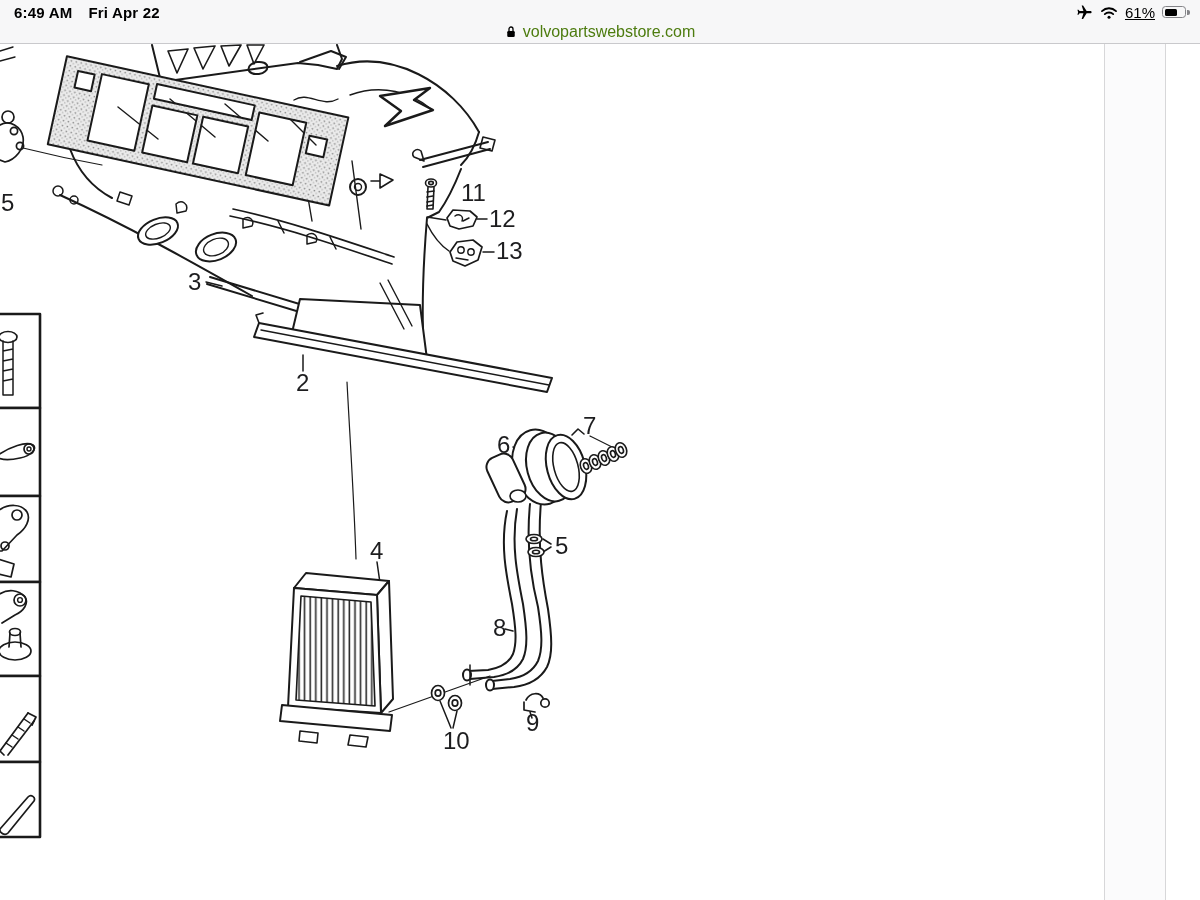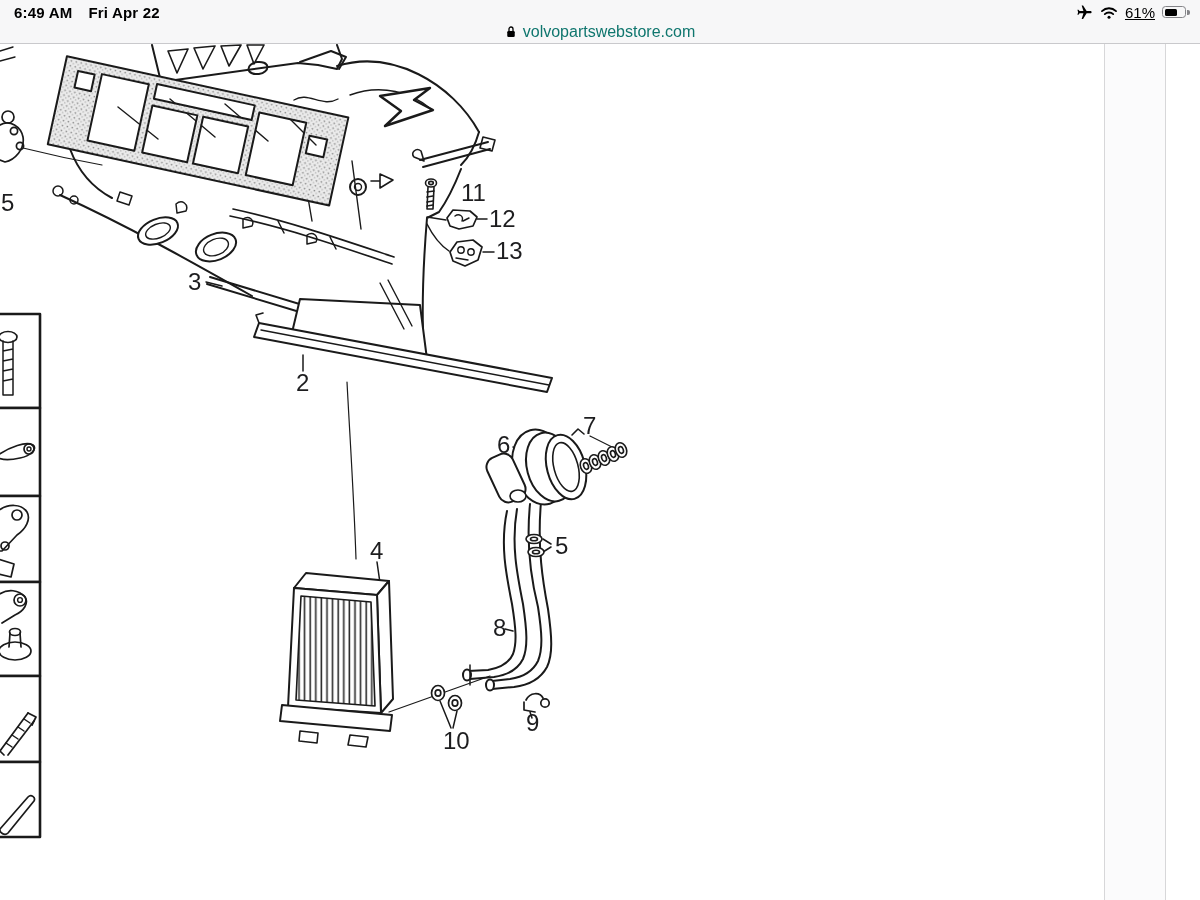--- a/index.html
+++ b/index.html
@@ -20,21 +20,21 @@
   .status-right { margin-left:auto; display:flex; align-items:center; gap:7px; }
   .status-right .pct { font-size:15px; font-weight:400;text-decoration:underline; }
   .icon-svg { display:block; }
   .battery { position:relative; width:24px; height:12px; border:1px solid #848488; border-radius:3.5px; }
   .battery-fill { position:absolute; left:1.5px; top:1.5px; bottom:1.5px; width:59%; background:#000; border-radius:1.5px; }
   .battery-nub { position:absolute; right:-4.5px; top:3px; width:3px; height:5px; background:#848488; border-radius:0 2px 2px 0; }
   .urlrow {
     position:absolute; left:0; top:21px; width:100%; height:22px;
     display:flex; align-items:center; justify-content:center; gap:6px;
   }
-  .url-text { font-size:16px; font-weight:500; color:#0f766e; }
+  .url-text { font-size:16px; font-weight:500; color:#4d7c0f; }
 
   
   .content-svg { position:absolute; left:0; top:44px; z-index:5; }
   .right-strip {
     position:absolute; left:1104px; top:44px; width:62px; height:856px;
     background:#fbfbfc; border-left:1px solid #d7d7d9; border-right:1px solid #d7d7d9; z-index:6;
   }
   text.plabel { font-family:"Liberation Sans",sans-serif; font-size:24px; fill:#1d1d1f; }
 </style>
 </head>

